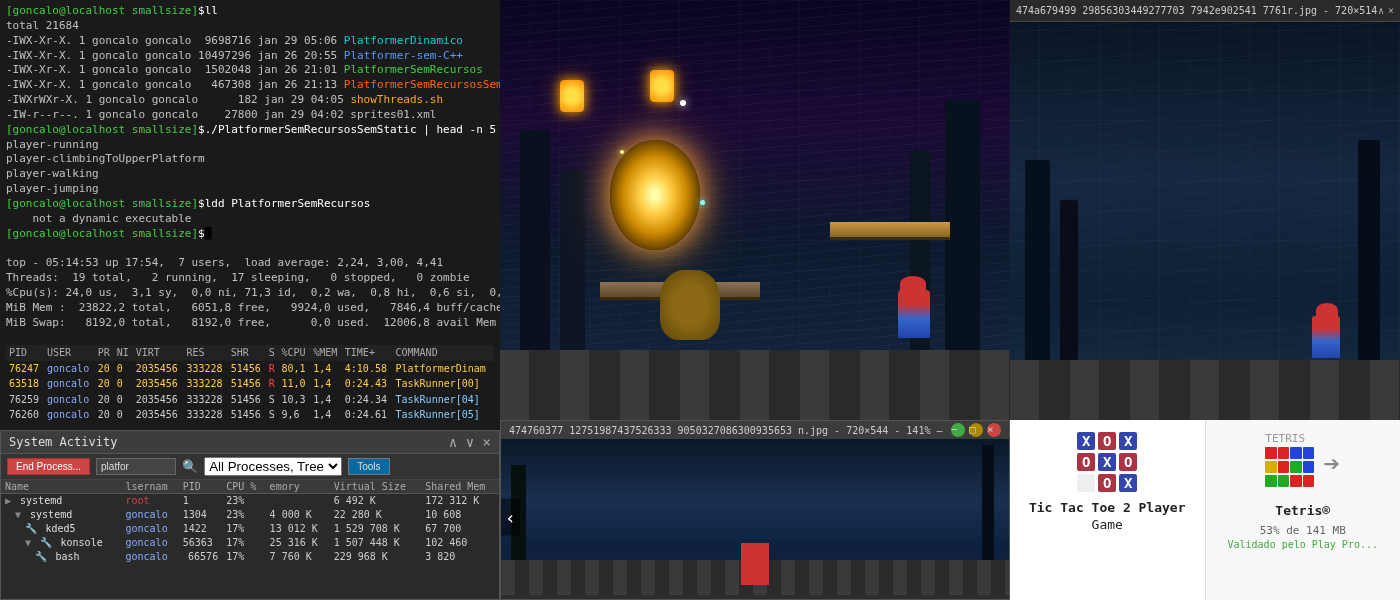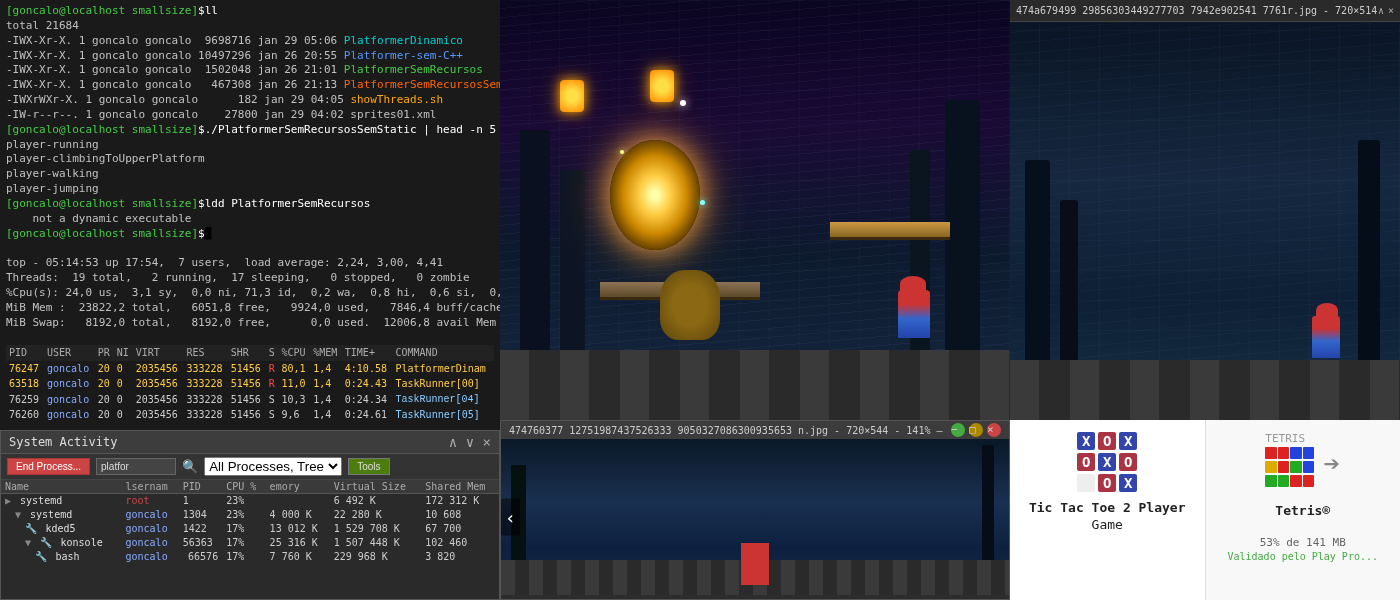--- a/index.html
+++ b/index.html
@@ -332,21 +332,21 @@
     }
     .tb { width: 12px; height: 12px; margin-right: 1px; border-radius: 1px; }
     .tb-r { background: #dd2222; }
     .tb-b { background: #2244dd; }
     .tb-y { background: #ddaa00; }
     .tb-g { background: #22aa22; }
 
     .tetris-progress {
       font-size: 11px;
       color: #666;
-      margin-top: 16px;
+      margin-top: 4px;
     }
     .tetris-validation {
       font-size: 10px;
       color: #44aa44;
       margin-top: 2px;
     }
 
     
     .term-line { white-space: pre; display: block; }
 
@@ -438,21 +438,21 @@
       <td style="padding:1px 3px;color:#88aaff;">goncalo</td>
       <td style="padding:1px 3px;color:#ccc;">20</td>
       <td style="padding:1px 3px;color:#ccc;">0</td>
       <td style="padding:1px 3px;color:#ccc;">2035456</td>
       <td style="padding:1px 3px;color:#ccc;">333228</td>
       <td style="padding:1px 3px;color:#ccc;">51456</td>
       <td style="padding:1px 3px;color:#ccc;">S</td>
       <td style="padding:1px 3px;color:#ccc;">10,3</td>
       <td style="padding:1px 3px;color:#ccc;">1,4</td>
       <td style="padding:1px 3px;color:#ccc;">0:24.34</td>
-      <td style="padding:1px 3px;color:#88ccff;font-family:Liberation Mono, monospace;">TaskRunner[04]</td>
+      <td style="padding:1px 3px;color:#88ccff;">TaskRunner[04]</td>
     </tr>
         <tr>
       <td style="padding:1px 3px;color:#ccc;">76260</td>
       <td style="padding:1px 3px;color:#88aaff;">goncalo</td>
       <td style="padding:1px 3px;color:#ccc;">20</td>
       <td style="padding:1px 3px;color:#ccc;">0</td>
       <td style="padding:1px 3px;color:#ccc;">2035456</td>
       <td style="padding:1px 3px;color:#ccc;">333228</td>
       <td style="padding:1px 3px;color:#ccc;">51456</td>
       <td style="padding:1px 3px;color:#ccc;">S</td>
@@ -472,21 +472,21 @@
       <span style="color:#aaa;font-size:14px;">∧ ∨ ×</span>
     </div>
   </div>
   <div id="sa-toolbar">
     <button>End Process...</button>
     <input type="text" value="platfor" style="">
     <span style="color:#aaa;">🔍</span>
     <select>
       <option>All Processes, Tree</option>
     </select>
-    <button style="background:#4d7c0f;border:1px solid #777;color:#ddd;">Tools</button>
+    <button style="background:#0369a1;border:1px solid #777;color:#ddd;">Tools</button>
   </div>
   <div style="overflow-x:auto;">
     <table id="sa-table">
       <thead>
         <tr>
           <th>Name</th>
           <th>lsernam</th>
           <th>PID</th>
           <th>CPU %</th>
           <th>emory</th>

